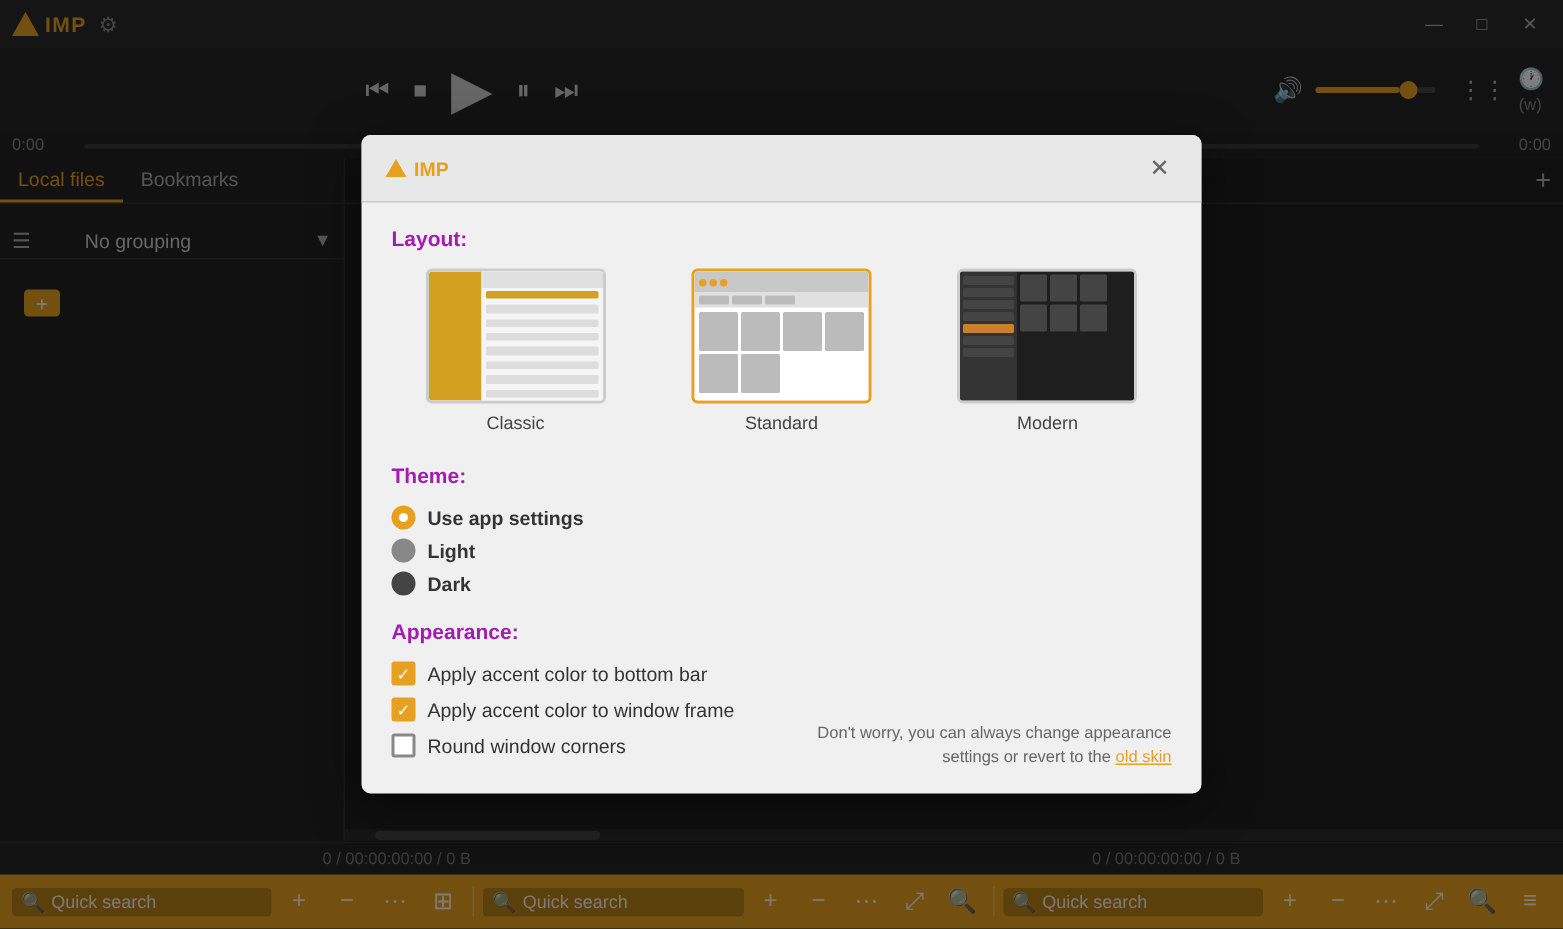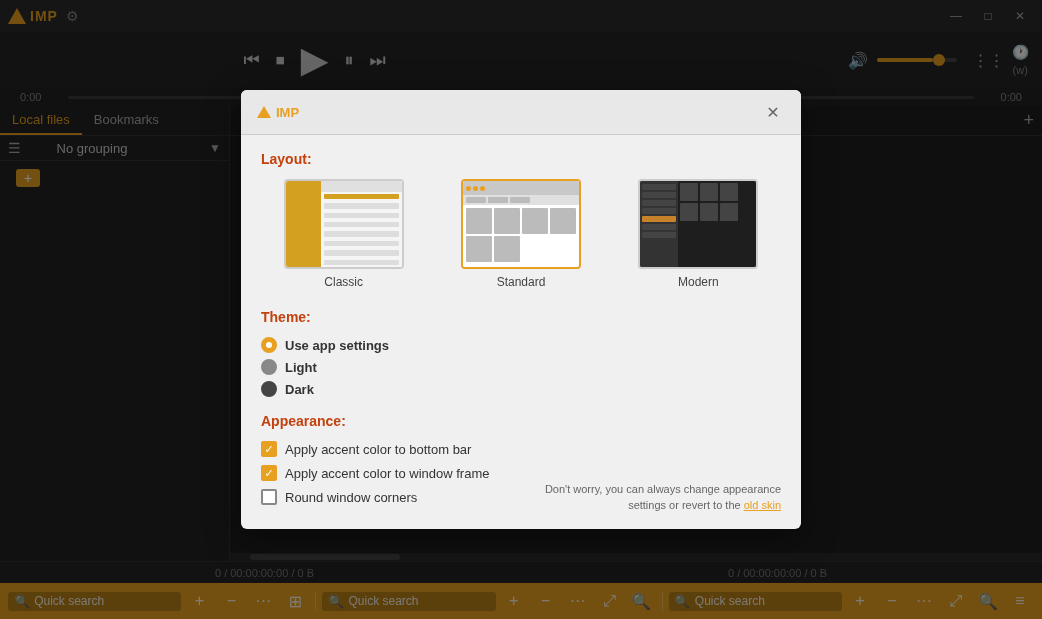--- a/index.html
+++ b/index.html
@@ -134,21 +134,21 @@
       font-size: 16px;
       color: #888;
     }
 
     
     .progress-section {
       height: 18px;
       background: #222;
       display: flex;
       align-items: center;
-      padding: 0 20px;
+      padding: 0 8px;
       flex-shrink: 0;
     }
     .time-left { font-size: 11px; color: #888; min-width: 40px; }
     .progress-bar {
       flex: 1;
       height: 3px;
       background: #3a3a3a;
       margin: 0 8px;
       border-radius: 2px;
     }
@@ -162,20 +162,21 @@
     }
 
     
     .sidebar {
       width: 230px;
       background: #222;
       display: flex;
       flex-direction: column;
       flex-shrink: 0;
       border-right: 1px solid #333;
+      gap: 12px;
     }
     .sidebar-tabs {
       display: flex;
       border-bottom: 1px solid #333;
     }
     .sidebar-tab {
       padding: 6px 12px;
       cursor: pointer;
       font-size: 13px;
       color: #aaa;
@@ -349,21 +350,21 @@
       width: 24px; height: 24px;
       display: flex; align-items: center; justify-content: center;
       border-radius: 3px;
     }
     .modal-body {
       padding: 16px 20px;
     }
     .section-title {
       font-size: 14px;
       font-weight: 600;
-      color: #c2410c;
+      color: #a21caf;
       margin-bottom: 12px;
     }
 
     
     .layout-thumbnails {
       display: flex;
       gap: 12px;
       margin-bottom: 20px;
     }
     .layout-thumb {

